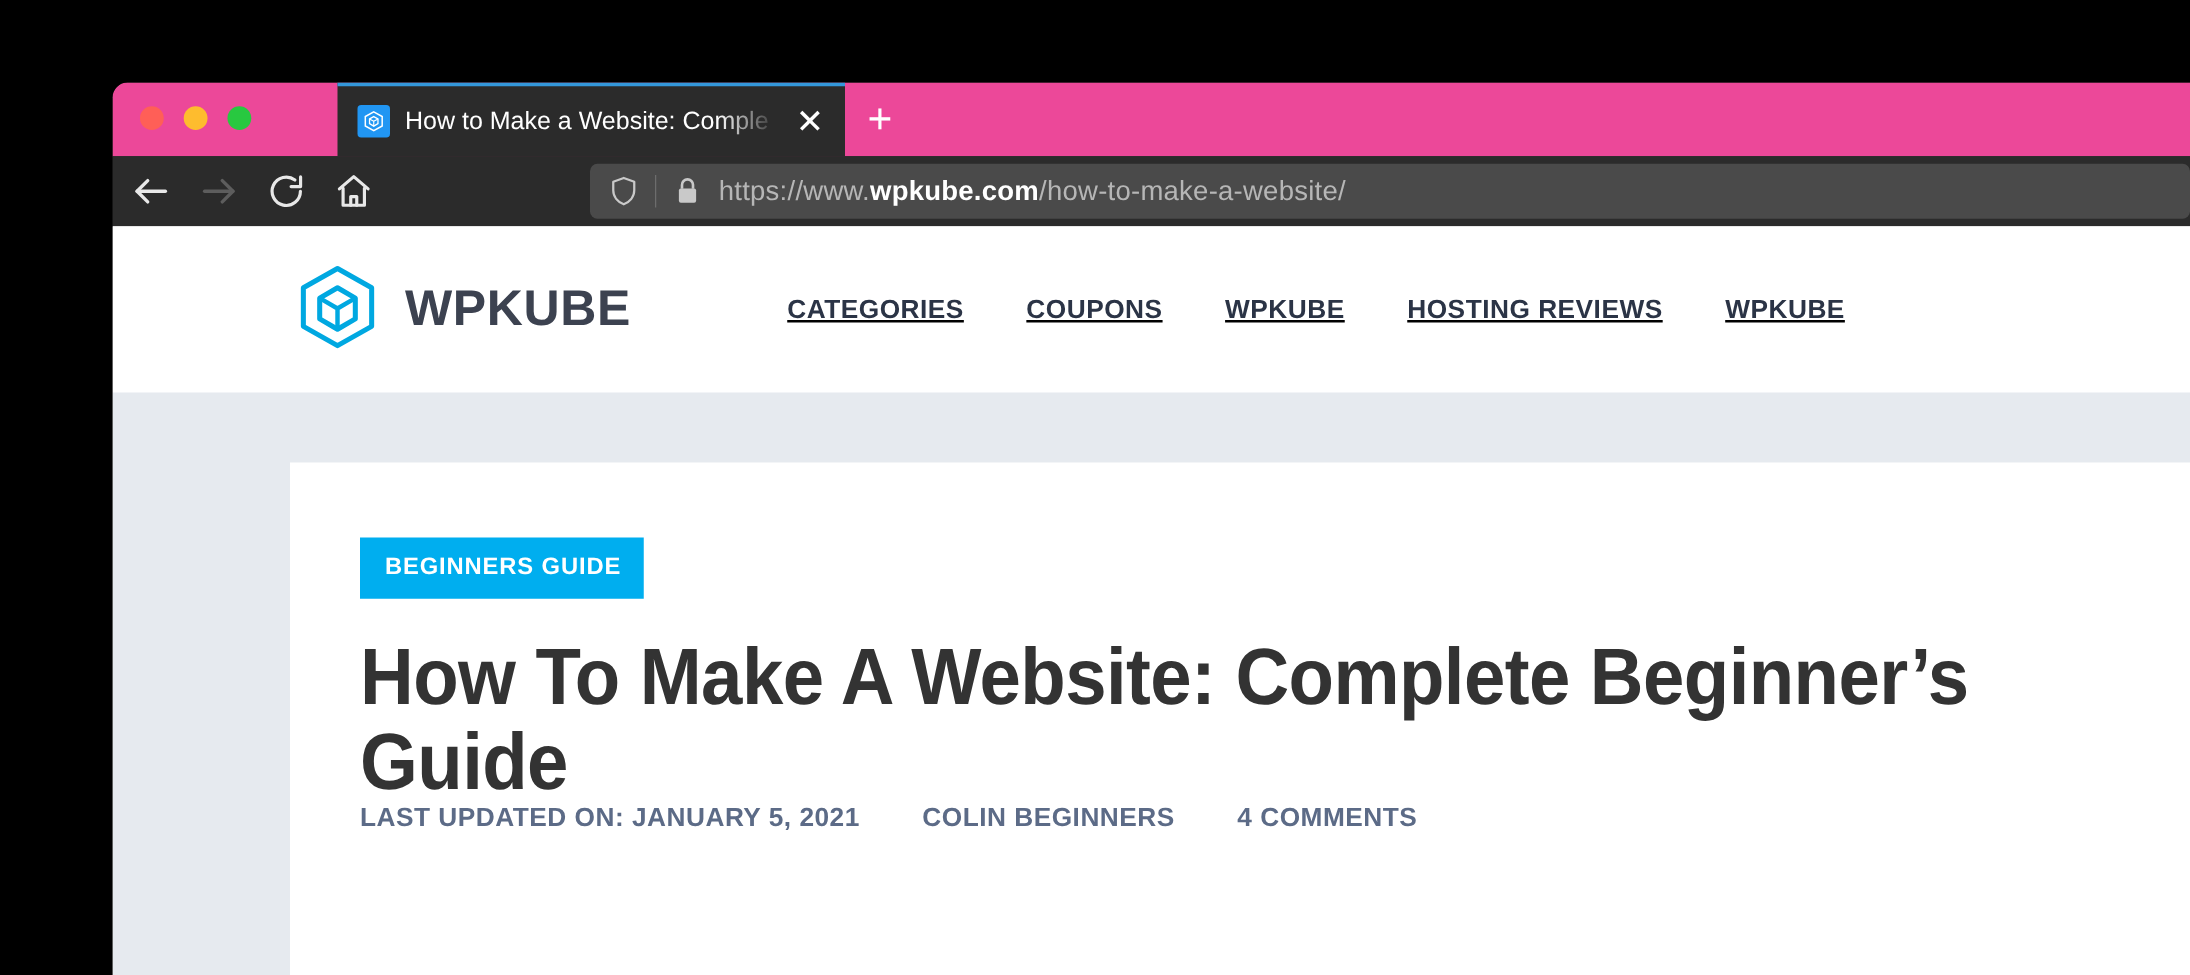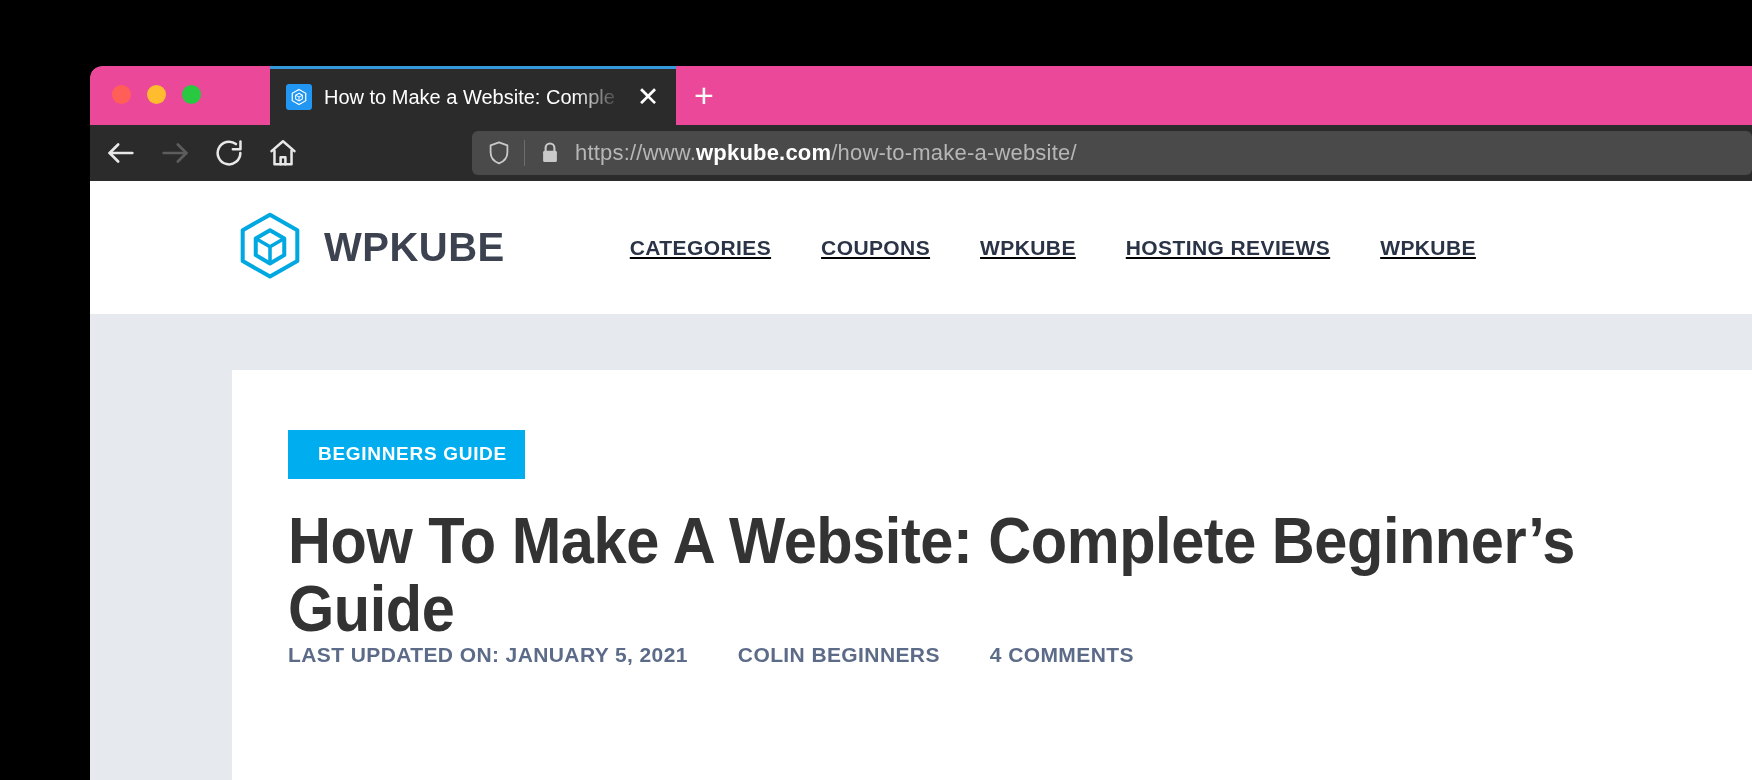--- a/index.html
+++ b/index.html
@@ -239,21 +239,21 @@
     padding: 60px 64px 0 56px;
   }
 
   .category-badge {
     display: inline-block;
     background: #00aeef;
     color: #ffffff;
     font-size: 19px;
     font-weight: bold;
     letter-spacing: 0.7px;
-    padding: 13px 18px 14px 30px;
+    padding: 13px 18px 14px 20px;
   }
 
   .article-title {
     margin-top: 28px;
     font-family: "Liberation Sans Narrow", "Liberation Sans", sans-serif;
     font-size: 64px;
     line-height: 68px;
     font-weight: bold;
     letter-spacing: -0.5px;
     color: #333333;

